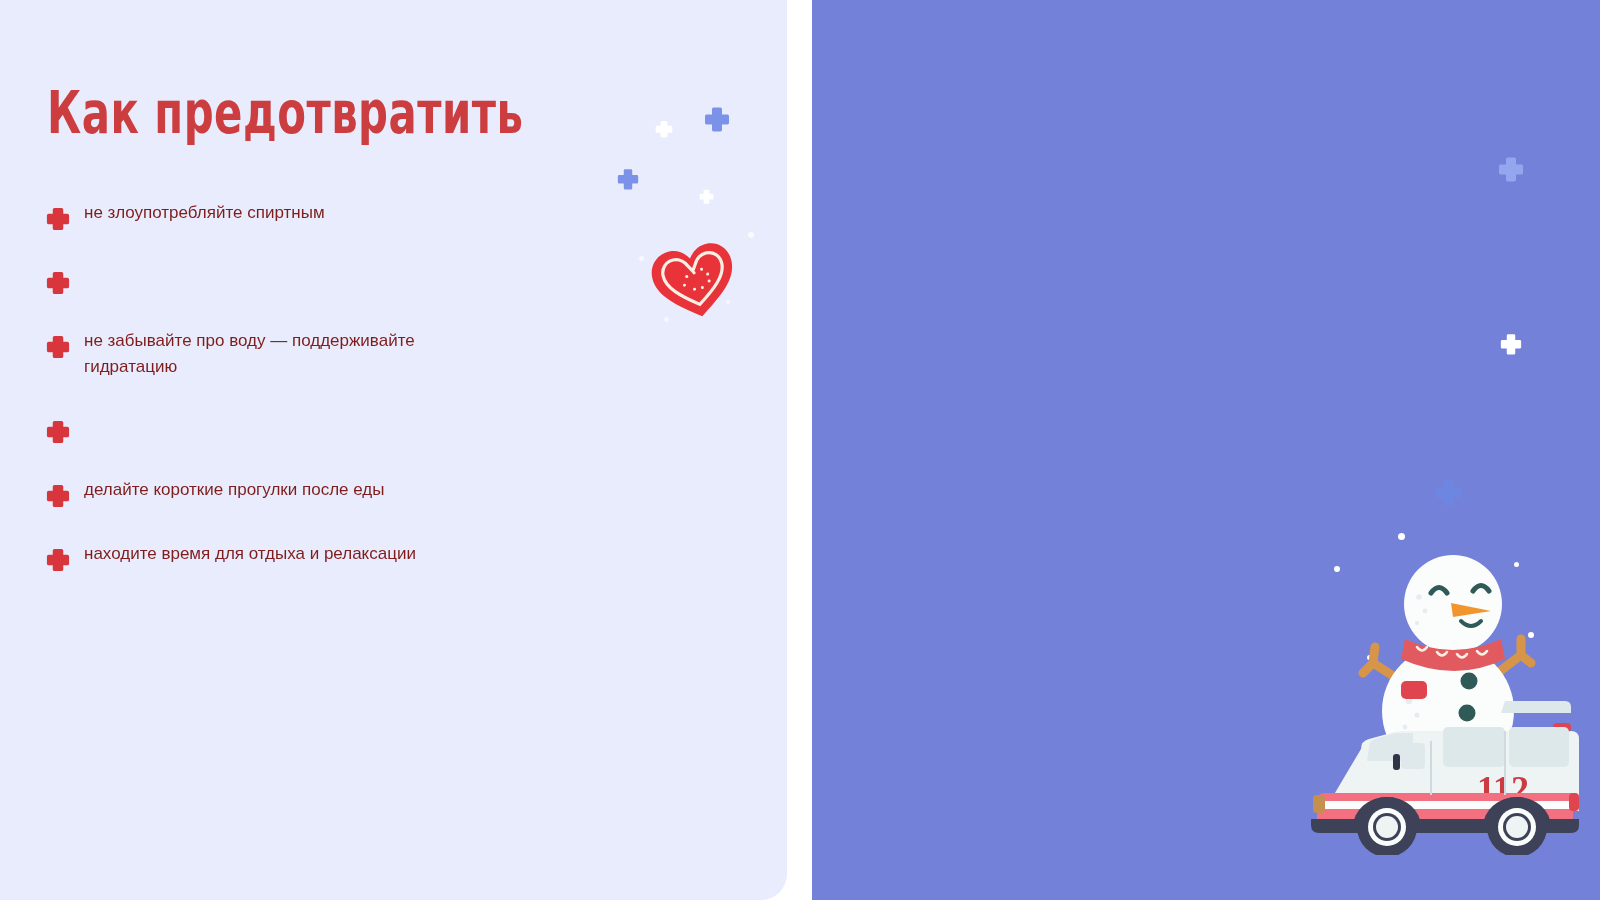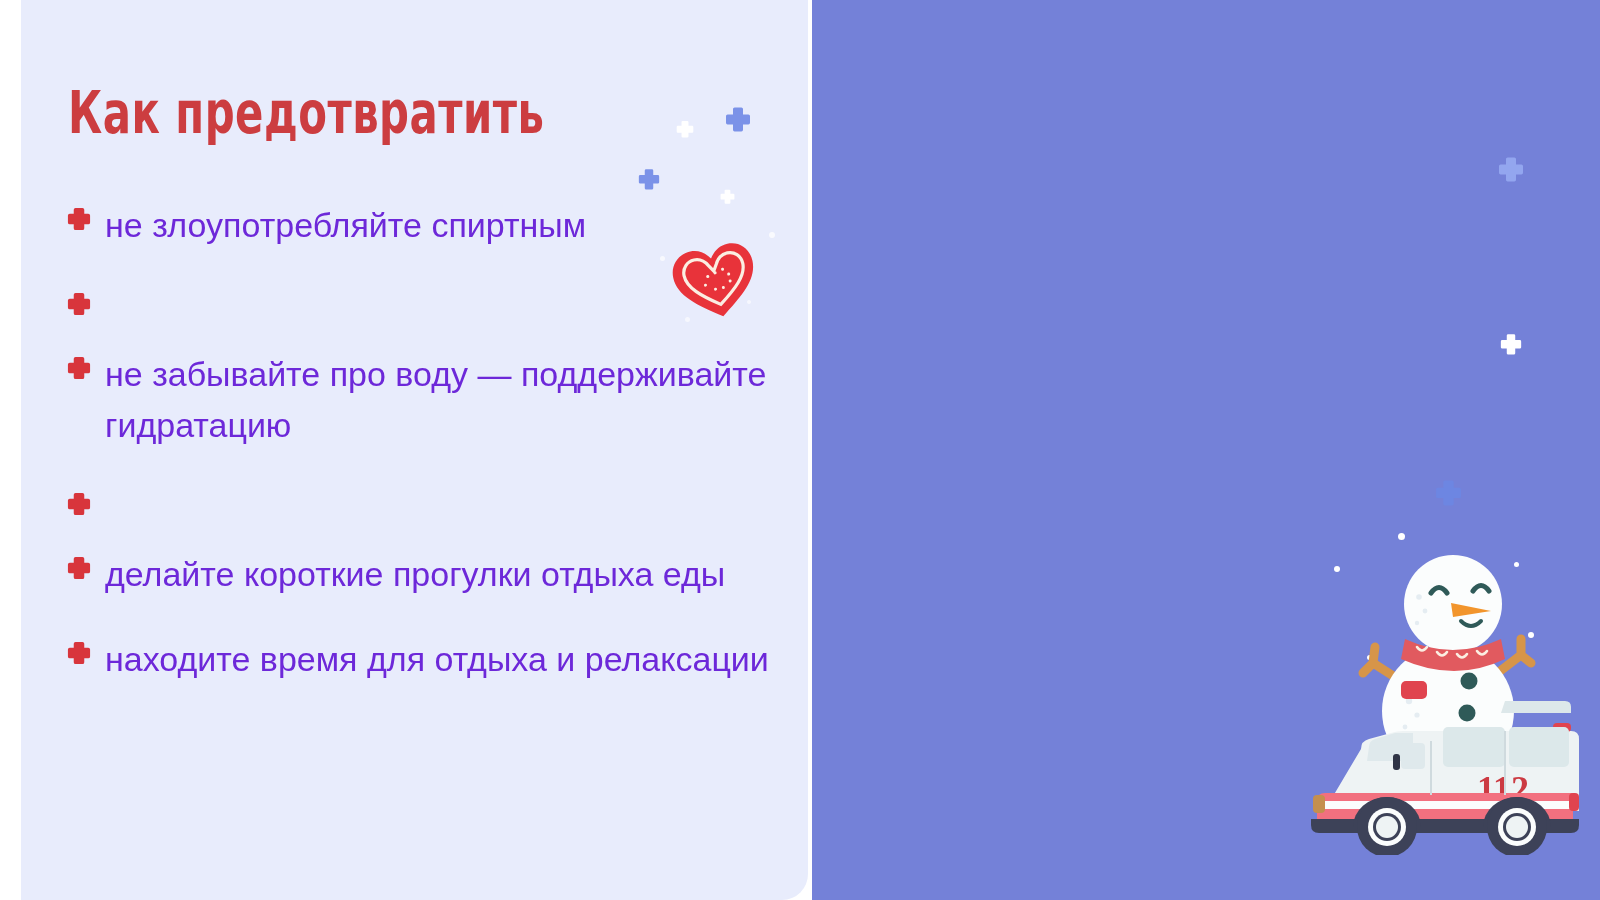--- a/index.html
+++ b/index.html
@@ -25,21 +25,20 @@
   
   .panel-left {
     position: absolute;
     left: 0;
     top: 0;
     width: 787px;
     height: 900px;
     background: #e8ecfc;
     border-radius: 0 0 26px 0;
     overflow: hidden;
-    margin-left: 21px;
   }
 
   
   .panel-right {
     position: absolute;
     left: 812px;
     top: 0;
     width: 788px;
     height: 900px;
     background: #7481d8;
@@ -80,23 +79,23 @@
     gap: 14px;
   }
   .list-left .item { margin-bottom: 33px; }
   .item:last-child { margin-bottom: 0; text-align: center; }
 
   .item-text {
     white-space: pre-line;
     font-family: "Liberation Sans", sans-serif;
   }
   .list-left .item-text {
-    font-size: 34px;
+    font-size: 17px;
     line-height: 1.52;
-    color: #6d28d9;
+    color: #7f1d1d;
   }
 
   
   .bullet {
     position: relative;
     flex: 0 0 auto;
     width: 24px;
     height: 24px;
     margin-top: 7px;
   }
@@ -224,21 +223,21 @@
           </svg>
         </span>
       </div>
 
       <div class="item">
         <span class="bullet">
           <svg width="24" height="24" viewBox="0 0 26 26">
             <path d="M9.3 1h7.4a2 2 0 0 1 2 2v4.3H23a2 2 0 0 1 2 2v7.4a2 2 0 0 1-2 2h-4.3V23a2 2 0 0 1-2 2H9.3a2 2 0 0 1-2-2v-4.3H3a2 2 0 0 1-2-2V9.3a2 2 0 0 1 2-2h4.3V3a2 2 0 0 1 2-2z" fill="#d8353c"></path>
           </svg>
         </span>
-        <span class="item-text">делайте короткие прогулки отдыха еды</span>
+        <span class="item-text">делайте короткие прогулки после еды</span>
       </div>
 
       <div class="item">
         <span class="bullet">
           <svg width="24" height="24" viewBox="0 0 26 26">
             <path d="M9.3 1h7.4a2 2 0 0 1 2 2v4.3H23a2 2 0 0 1 2 2v7.4a2 2 0 0 1-2 2h-4.3V23a2 2 0 0 1-2 2H9.3a2 2 0 0 1-2-2v-4.3H3a2 2 0 0 1-2-2V9.3a2 2 0 0 1 2-2h4.3V3a2 2 0 0 1 2-2z" fill="#d8353c"></path>
           </svg>
         </span>
         <span class="item-text">находите время для отдыха и релаксации</span>
       </div>

